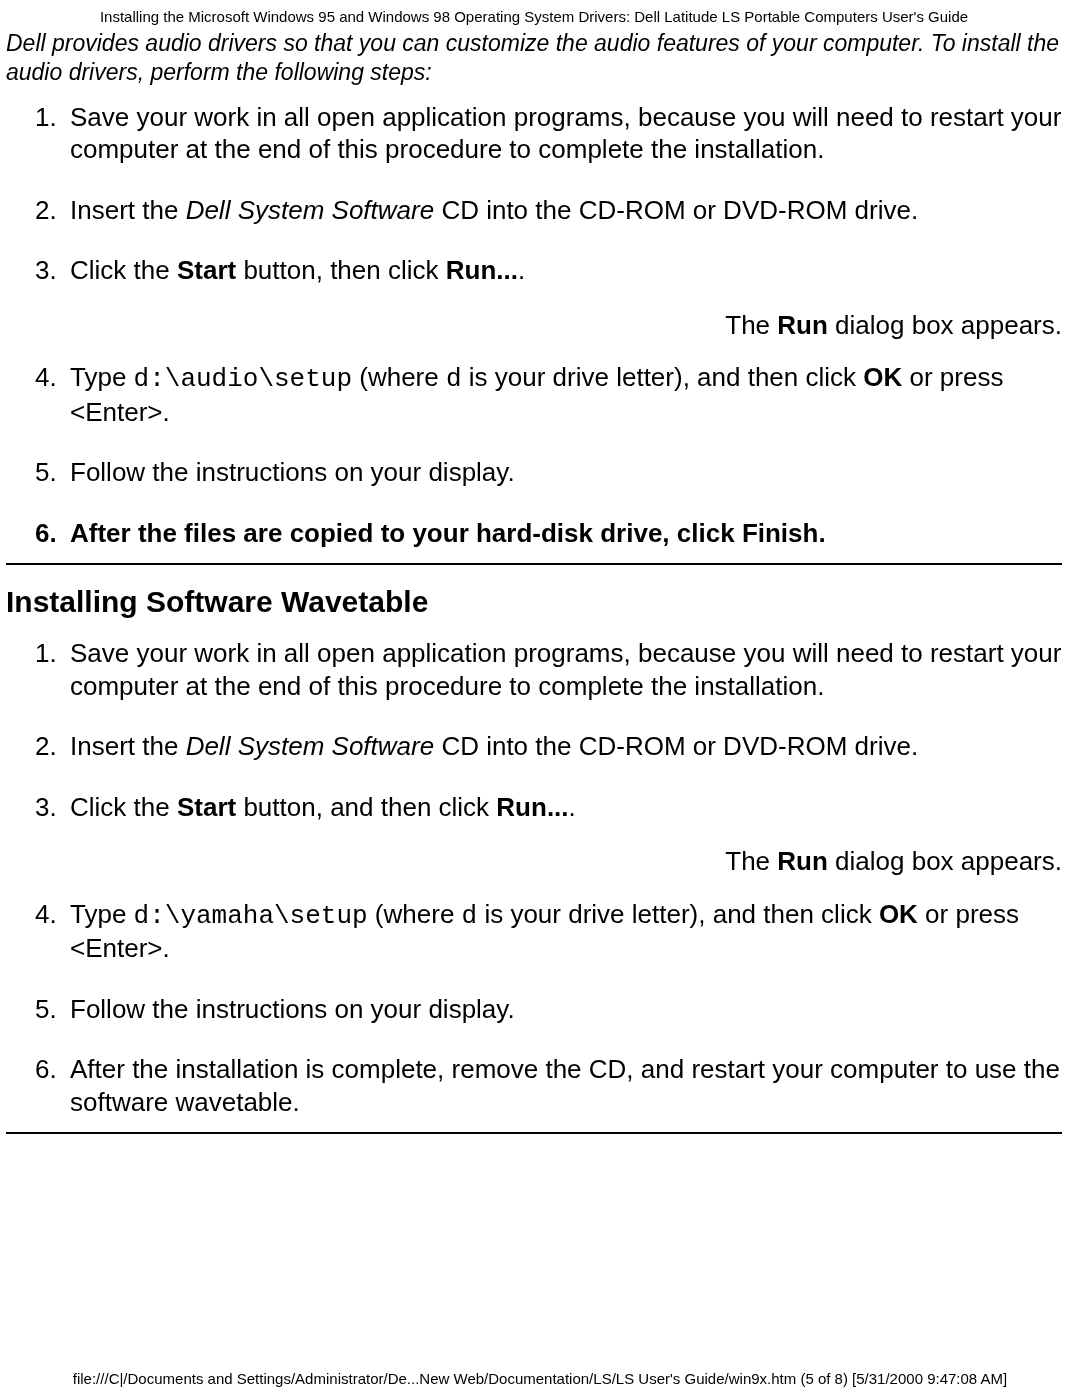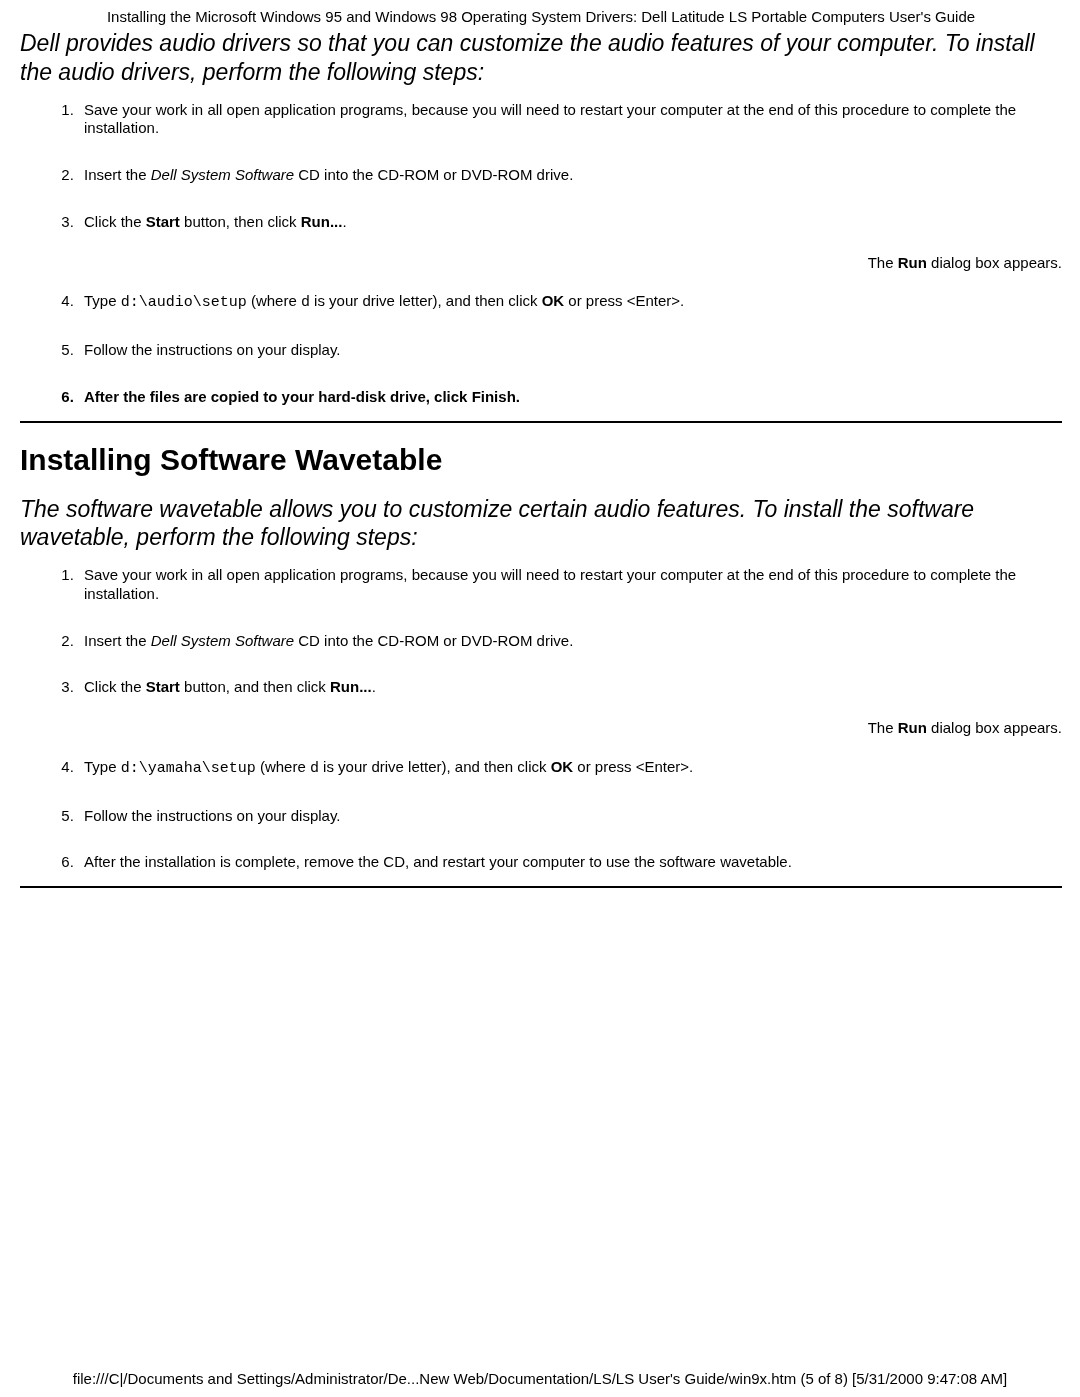--- a/index.html
+++ b/index.html
@@ -7,41 +7,41 @@
     padding: 0;
     font-family: Arial, Helvetica, sans-serif;
     background: #fff;
     color: #000;
     width: 1080px;
     height: 1397px;
     box-sizing: border-box;
     position: relative;
   }
   .page {
-    padding: 8px 18px 0 20px;
+    padding: 8px 18px 0 6px;
   }
   .header-title {
     font-size: 15px;
     text-align: center;
     margin: 0 0 4px 0;
     font-weight: normal;
   }
   h2.section {
     font-size: 30px;
     font-weight: bold;
     margin: 2px 0 18px 0;
   }
   p.body {
     font-size: 23px;
     margin: 0 0 14px 0;
     line-height: 1.25;
     font-style: italic;
   }
   ol.steps {
-    font-size: 15px;
+    font-size: 26px;
     margin: 0 0 14px 0;
     padding-left: 58px;
     line-height: 1.25;
   }
   ol.steps > li {
     padding-left: 6px;
     margin-bottom: 28px;
   }
   ol.steps > li .after {
     display: block;
@@ -96,21 +96,20 @@
     </li>
     <li style="margin-bottom:14px;font-weight:bold;">
       <span>After the files are copied to your hard-disk drive, click </span><b>Finish</b><span>.</span>
     </li>
   </ol>
 
   <hr class="rule">
 
   <h2 class="section">Installing Software Wavetable</h2>
 
-  <p class="body">The software wavetable allows you to customize certain audio features. To install the software wavetable, perform the following steps:</p>
 
   <ol class="steps">
     <li>
       <span>Save your work in all open application programs, because you will need to restart your computer at the end of this procedure to complete the installation.</span>
     </li>
     <li>
       <span>Insert the </span><em>Dell System Software</em><span> CD into the CD-ROM or DVD-ROM drive.</span>
     </li>
     <li>
       <span>Click the </span><b>Start</b><span> button, and then click </span><b>Run...</b><span>.</span>

